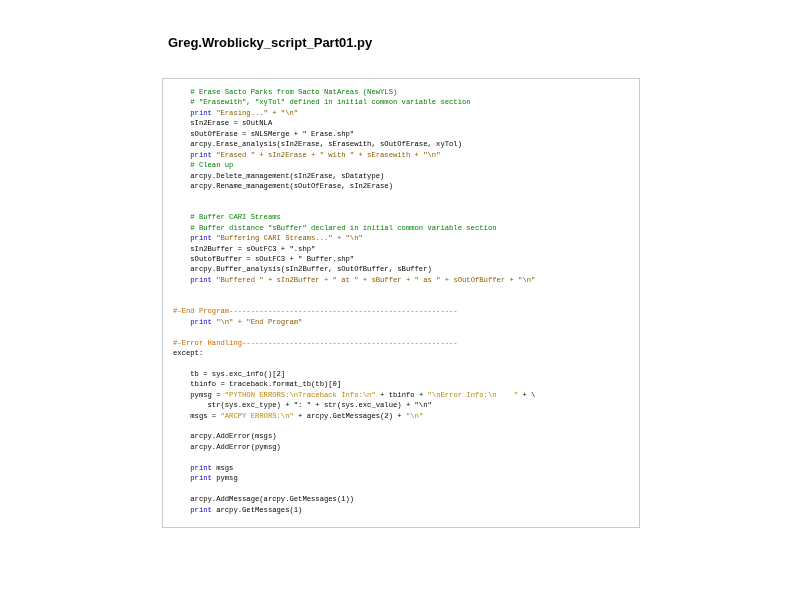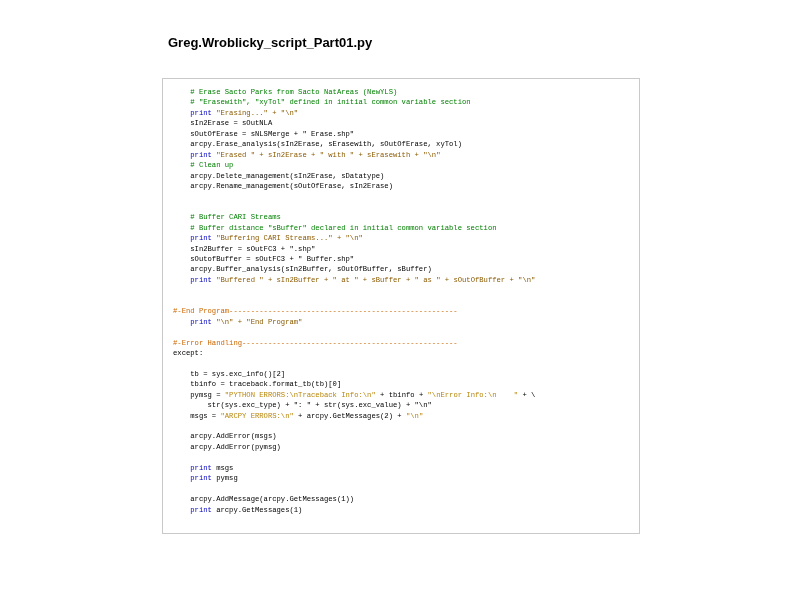--- a/index.html
+++ b/index.html
@@ -30,21 +30,21 @@
   .title-block .line {
     white-space: pre;
   }
   .code-area {
     position: absolute;
     top: 78px;
     left: 162px;
     width: 478px;
     border: 1px solid #c9c9c9;
     background: #ffffff;
-    padding: 8px 10px 18px 10px;
+    padding: 8px 10px 12px 10px;
     box-sizing: border-box;
   }
   .code-area pre {
     margin: 0;
     font-family: "Courier New", Courier, monospace;
     font-size: 7.2px;
     line-height: 1.45;
     white-space: pre;
     color: #000;
   }

